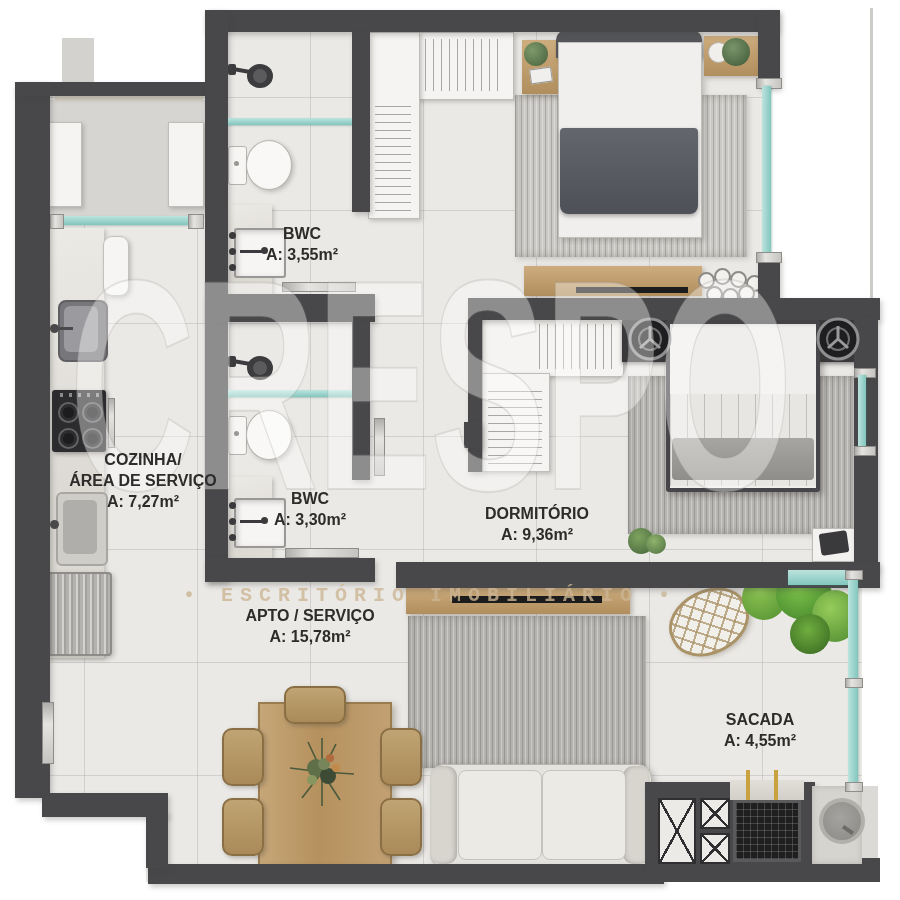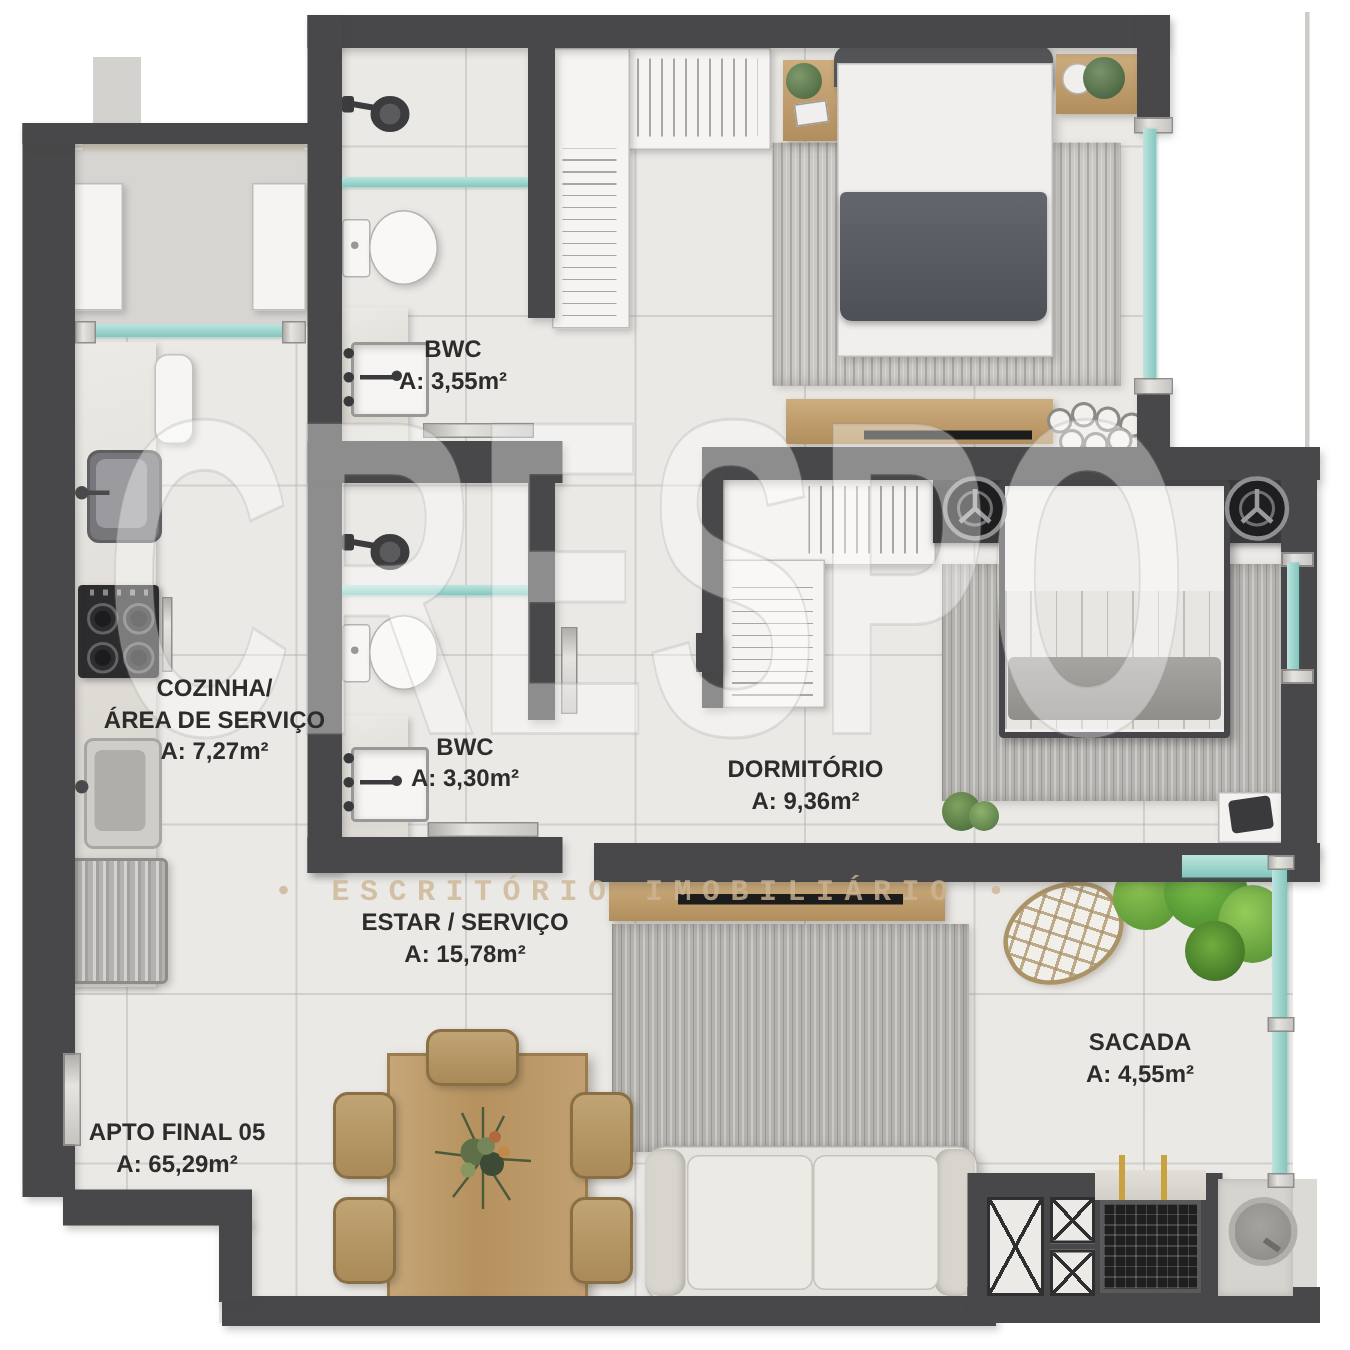--- a/index.html
+++ b/index.html
@@ -303,25 +303,21 @@
   <div class="label" style="left:143px;top:450px">
     <div>COZINHA/</div>
     <div>ÁREA DE SERVIÇO</div>
     <div>A: 7,27m²</div>
   </div>
   <div class="label" style="left:537px;top:504px">
     <div>DORMITÓRIO</div>
     <div>A: 9,36m²</div>
   </div>
   <div class="label" style="left:310px;top:606px">
-    <div>ESTAR / SERVIÇO</div>
+    <div>APTO / SERVIÇO</div>
     <div>A: 15,78m²</div>
   </div>
-  <div class="label" style="left:760px;top:686px">
+  <div class="label" style="left:760px;top:710px">
     <div>SACADA</div>
     <div>A: 4,55m²</div>
   </div>
-  <div class="label" style="left:118px;top:746px">
-    <div>APTO FINAL 05</div>
-    <div>A: 65,29m²</div>
-  </div>
 
 </div>
 
 </body></html>

